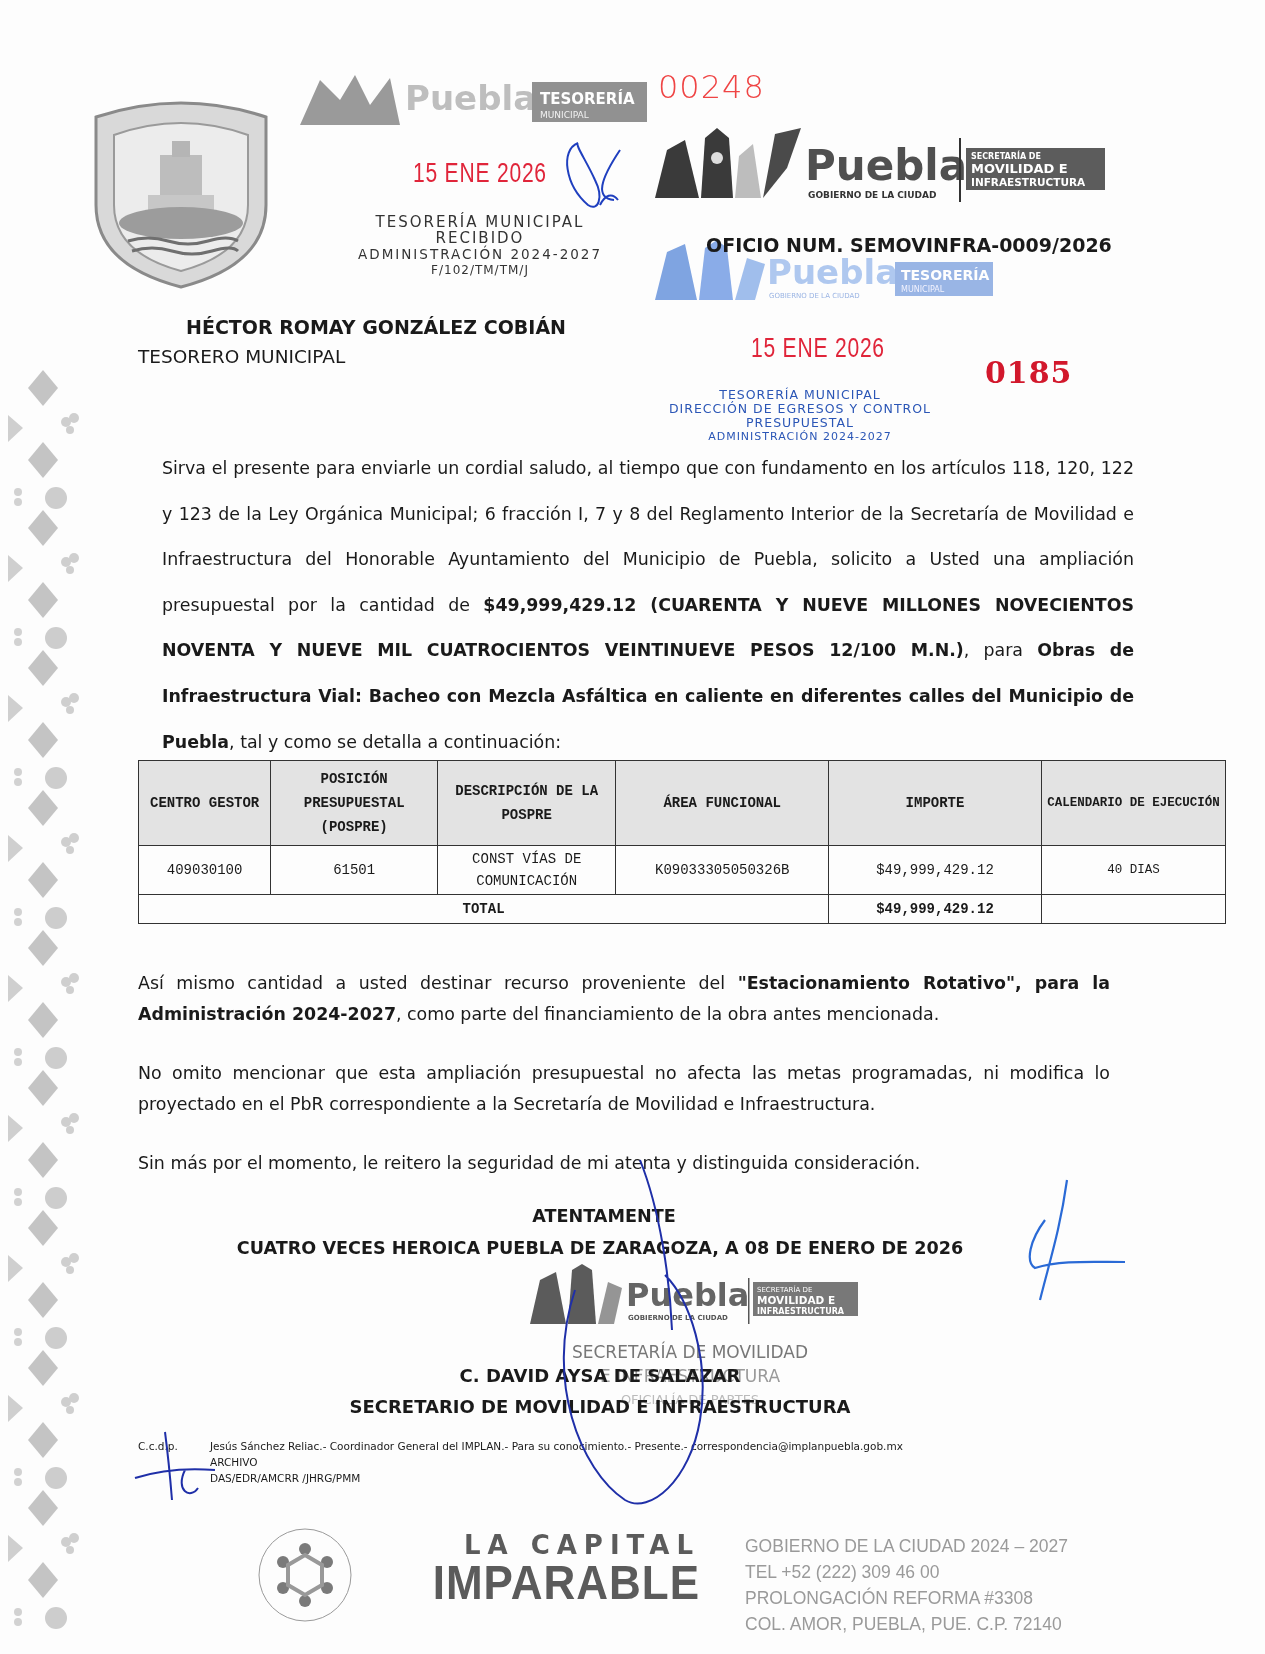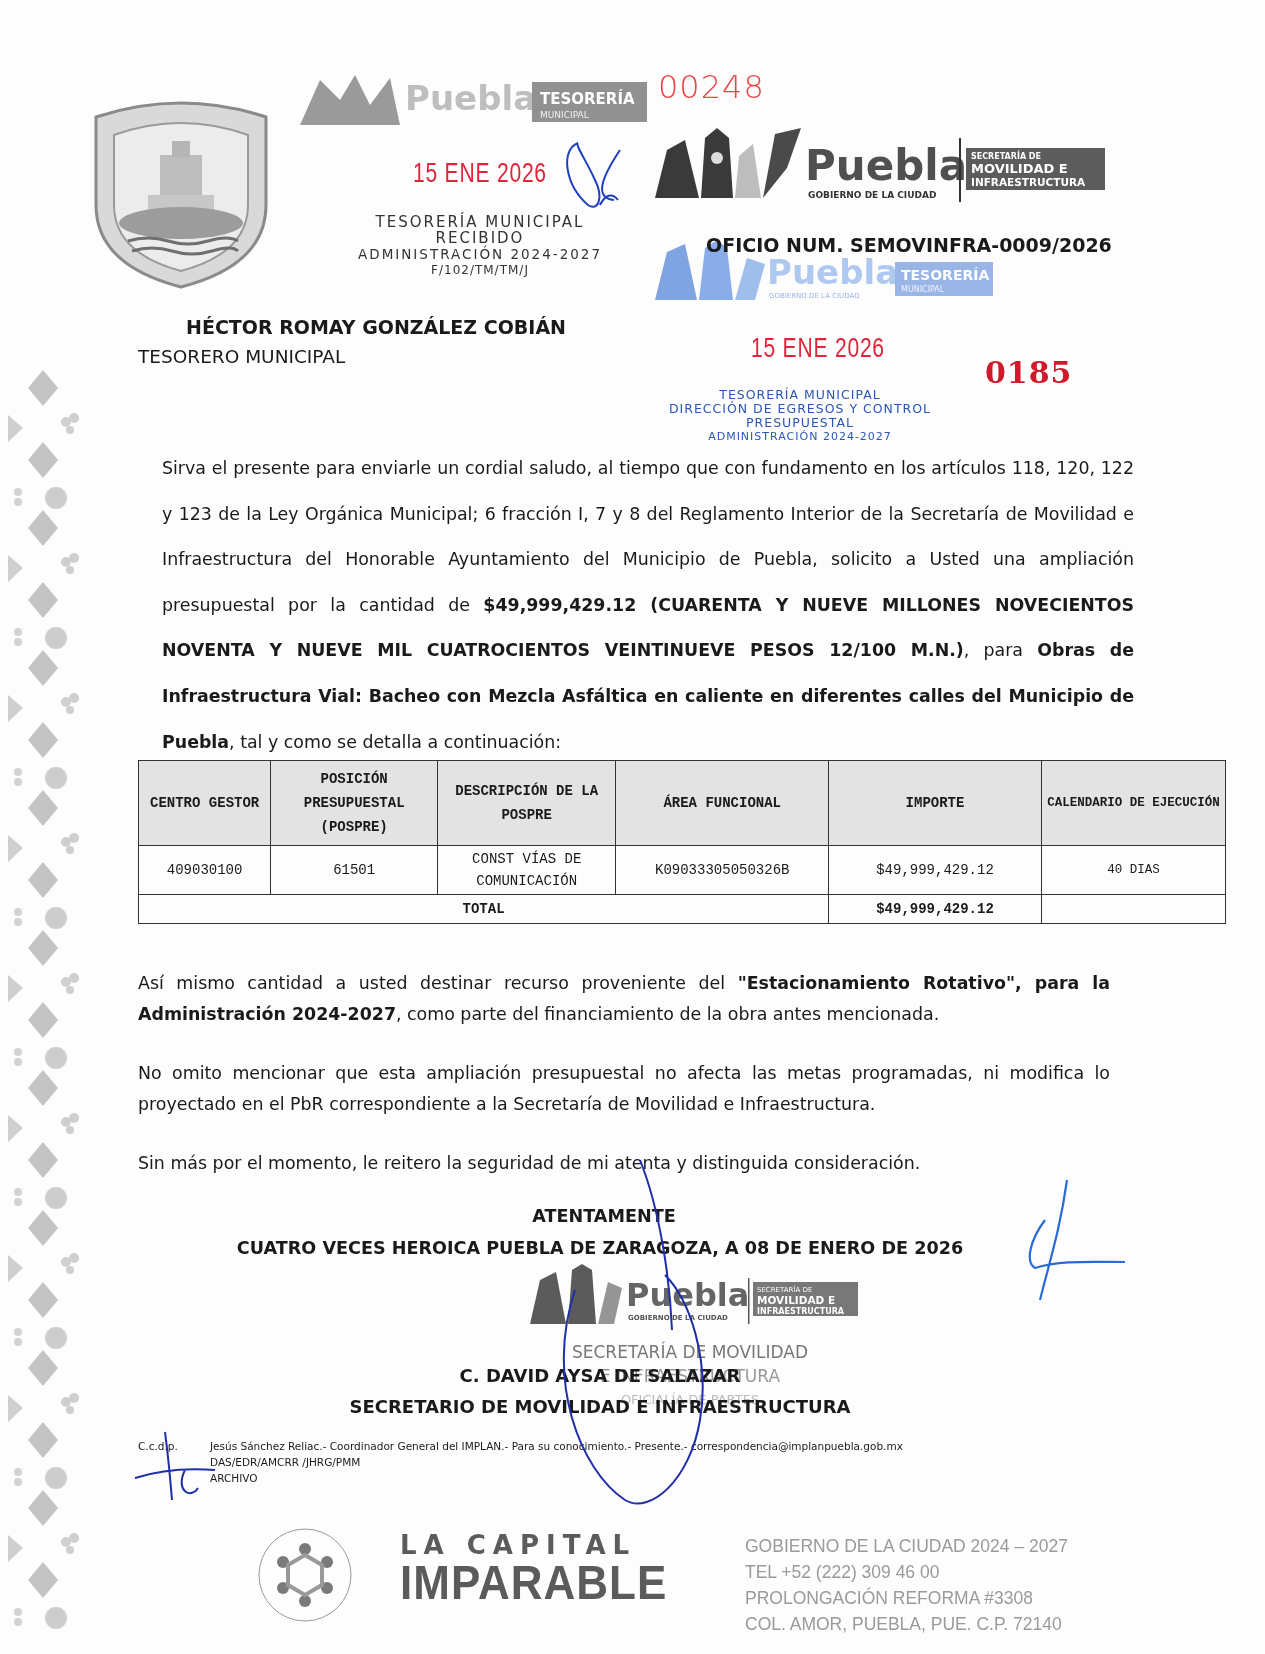--- a/index.html
+++ b/index.html
@@ -57,21 +57,21 @@
   .small-logo { left: 530px; top: 1264px; width: 330px; height: 64px; opacity: 0.9; }
   .seal-text { left: 530px; top: 1340px; width: 320px; text-align: center; color: #777; font-size: 17px; line-height: 24px; }
   .signer-name { top: 1365px; left: 0; width: 1200px; font-size: 18px; }
   .signer-title { top: 1396px; left: 0; width: 1200px; font-size: 18px; }
 
   .ccp { left: 138px; top: 1438px; font-size: 10.5px; line-height: 16px; }
   .ccp .lbl { position: absolute; left: 0; top: 0; }
   .ccp .items { position: absolute; left: 72px; top: 0; white-space: nowrap; }
 
   .footer-seal { left: 255px; top: 1525px; width: 100px; height: 100px; }
-  .capital { left: 400px; top: 1530px; width: 300px; text-align: left; color: #5b5b5b; font-family: "DejaVu Sans", sans-serif; }
+  .capital { left: 400px; top: 1530px; width: 300px; text-align: right; color: #5b5b5b; font-family: "DejaVu Sans", sans-serif; }
   .capital .l1 { font-size: 26px; letter-spacing: 7px; font-weight: bold; }
   .capital .l2 { font-size: 44px; font-weight: bold; letter-spacing: 1px; line-height: 44px; font-family: "Liberation Sans", sans-serif; transform: scaleY(1.1); }
   .addr { left: 745px; top: 1533px; color: #9a9a9a; font-family: "Liberation Sans", sans-serif; font-size: 17.5px; line-height: 26px; }
 
   .ink-overlay { left: 0; top: 0; width: 1265px; height: 1654px; pointer-events: none; }
 </style>
 </head>
 <body>
 
 <svg class="abs deco-strip" viewBox="0 0 85 1280">
@@ -235,22 +235,22 @@
   <div style="color:#bbb;font-size:13px">OFICIALÍA DE PARTES</div>
 </div>
 
 <div class="abs closing signer-name">C. DAVID AYSA DE SALAZAR</div>
 <div class="abs closing signer-title">SECRETARIO DE MOVILIDAD E INFRAESTRUCTURA</div>
 
 <div class="abs ccp">
   <span class="lbl">C.c.d.p.</span>
   <div class="items">
     <div>Jesús Sánchez Reliac.- Coordinador General del IMPLAN.- Para su conocimiento.- Presente.- correspondencia@implanpuebla.gob.mx</div>
+    <div>ARCHIVO</div>
     <div>DAS/EDR/AMCRR /JHRG/PMM</div>
-    <div>ARCHIVO</div>
   </div>
 </div>
 
 <svg class="abs footer-seal" viewBox="0 0 100 100">
   <circle cx="50" cy="50" r="46" fill="none" stroke="#9a9a9a" stroke-width="1"></circle>
   <g fill="#7a7a7a">
     <circle cx="50" cy="24" r="6"></circle>
       <circle cx="72" cy="37" r="6"></circle>
       <circle cx="72" cy="63" r="6"></circle>
     <circle cx="50" cy="76" r="6"></circle>

